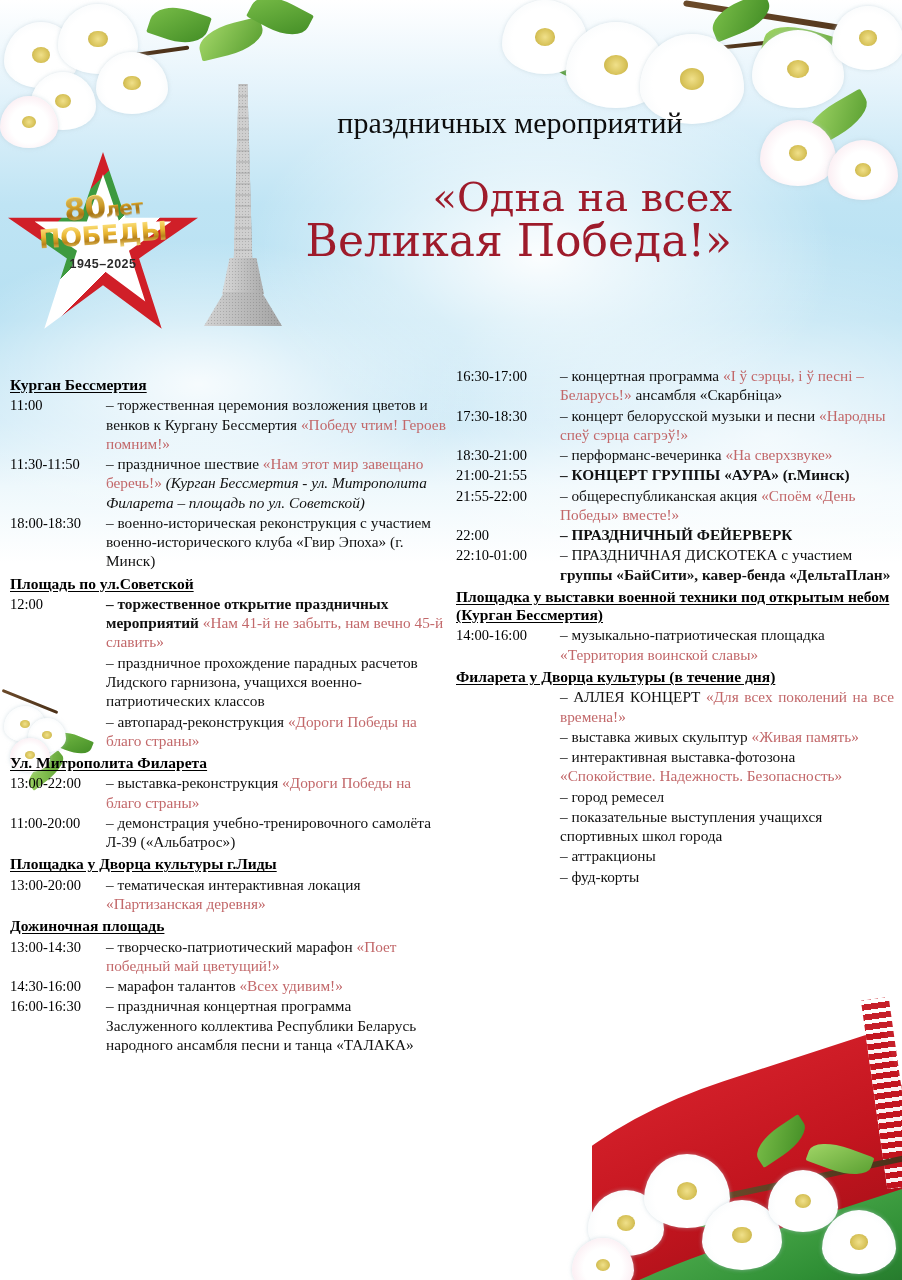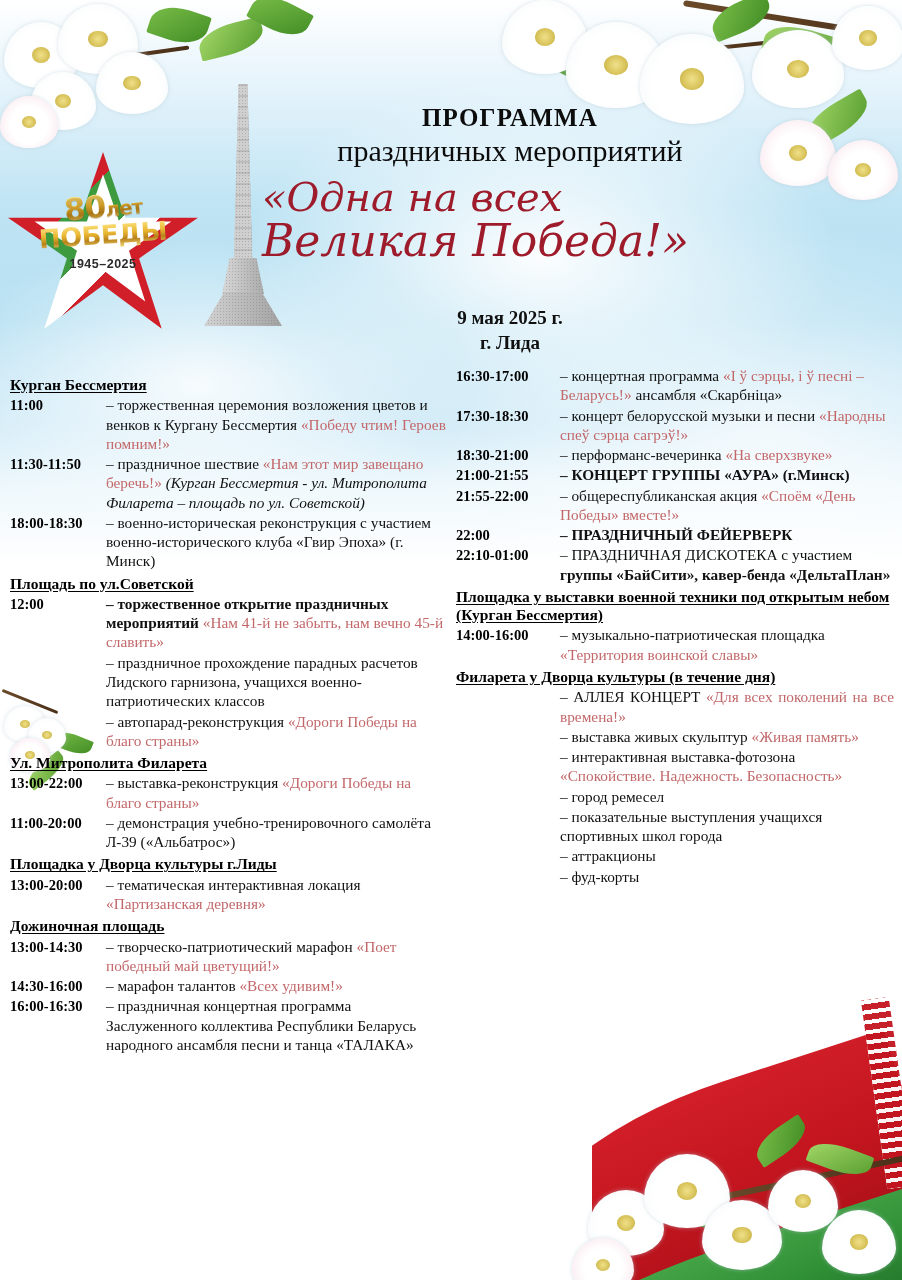--- a/index.html
+++ b/index.html
@@ -84,22 +84,22 @@
     clip-path:polygon(26% 0,74% 0,100% 100%,0 100%);}
   .ob-tex{position:absolute;inset:0;
     background-image:radial-gradient(rgba(70,70,70,.30) .6px, transparent .7px);
     background-size:3px 3px;opacity:.75;}
 
   
   .hdr{position:absolute;left:300px;top:104px;width:420px;text-align:center;}
   .hdr .prog{font-family:"Liberation Serif",serif;font-weight:bold;font-size:25px;letter-spacing:1.2px;color:#0d0d0d;}
   .hdr .sub{font-family:"Liberation Serif",serif;font-size:30px;color:#0d0d0d;margin-top:2px;}
 
-  .slogan{position:absolute;left:262px;top:176px;width:470px;text-align:left;
-    font-family:"DejaVu Serif",serif;font-style:italic;color:#9e1b2b;line-height:1.08;}
+  .slogan{position:absolute;left:262px;top:176px;width:470px;text-align:right;
+    font-family:"DejaVu Serif",serif;color:#9e1b2b;line-height:1.08;}
   .slogan .l1{display:block;font-size:40px;}
   .slogan .l2{display:block;font-size:44px;margin-top:-2px;}
 
   .datecity{position:absolute;left:300px;top:306px;width:420px;text-align:center;
     font-family:"Liberation Serif",serif;font-weight:bold;font-size:19px;color:#101010;line-height:1.3;}
 
   
   .cols{position:absolute;left:0;top:366px;width:902px;display:flex;gap:0;}
   .col{box-sizing:border-box;}
   .col.left{width:452px;padding:0 6px 0 10px;}
@@ -107,21 +107,21 @@
 
   .venue{
     font-family:"Liberation Serif",serif;font-weight:bold;font-size:15.5px;color:#000;
     text-decoration:underline;text-underline-offset:2px;
     margin:4px 0 1px 0;line-height:1.18;
   }
   .venue.first{margin-top:10px;}
 
   .row{display:flex;align-items:flex-start;margin-bottom:1px;}
   .time{
-    flex:0 0 96px;font-family:"Liberation Serif",serif;font-weight:bold;font-size:14.5px;
+    flex:0 0 96px;font-family:"Liberation Serif",serif;font-weight:normal;font-size:14.5px;
     color:#000;line-height:1.26;padding-top:1px;
   }
   .time.r{flex:0 0 104px;}
   .desc{
     flex:1;font-family:"Liberation Serif",serif;font-size:15.3px;color:#111;line-height:1.26;
   }
   .desc.j{text-align:justify;}
   .red{color:#c2686a;}
   .b{font-weight:bold;}
   .it{font-style:italic;}
@@ -267,33 +267,28 @@
       </div>
     <div class="ob-mid">
         <div class="ob-tex"></div>
       </div>
     <div class="ob-base">
         <div class="ob-tex"></div>
       </div>
   </div>
 
   <div class="hdr">
-    <div class="prog">ПРОГРАММА</div>
     <div class="sub">праздничных мероприятий</div>
   </div>
 
   <div class="slogan">
     <span class="l1">«Одна на всех</span>
     <span class="l2">Великая Победа!»</span>
   </div>
 
-  <div class="datecity">
-    <div>9 мая 2025 г.</div>
-    <div>г. Лида</div>
-  </div>
 
   <div class="cols">
     <div class="col left" id="col-left">
         <div class="venue first">Курган Бессмертия</div>
         <div class="row">
           <div class="time">11:00</div>
           <div class="desc"><span>– торжественная церемония  возложения цветов и венков к Кургану Бессмертия </span><span class="red">«Победу чтим! Героев помним!»</span></div>
         </div>
         <div class="row">
           <div class="time">11:30-11:50</div>

